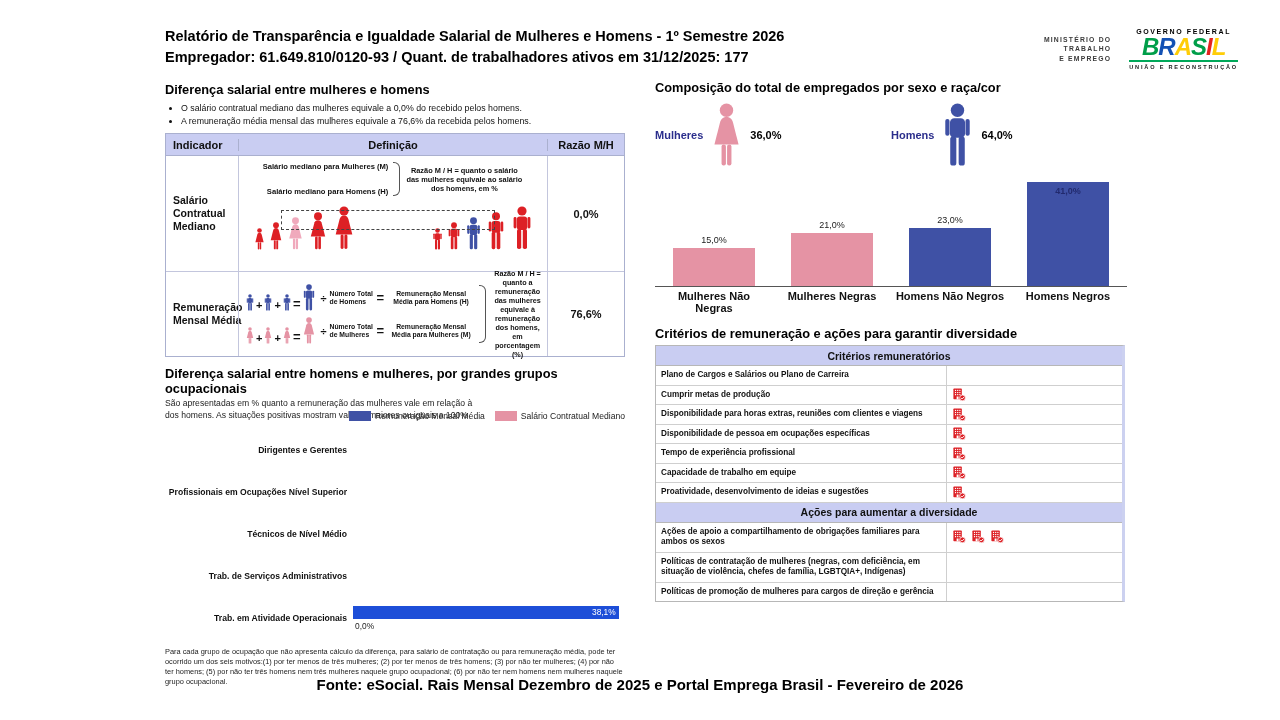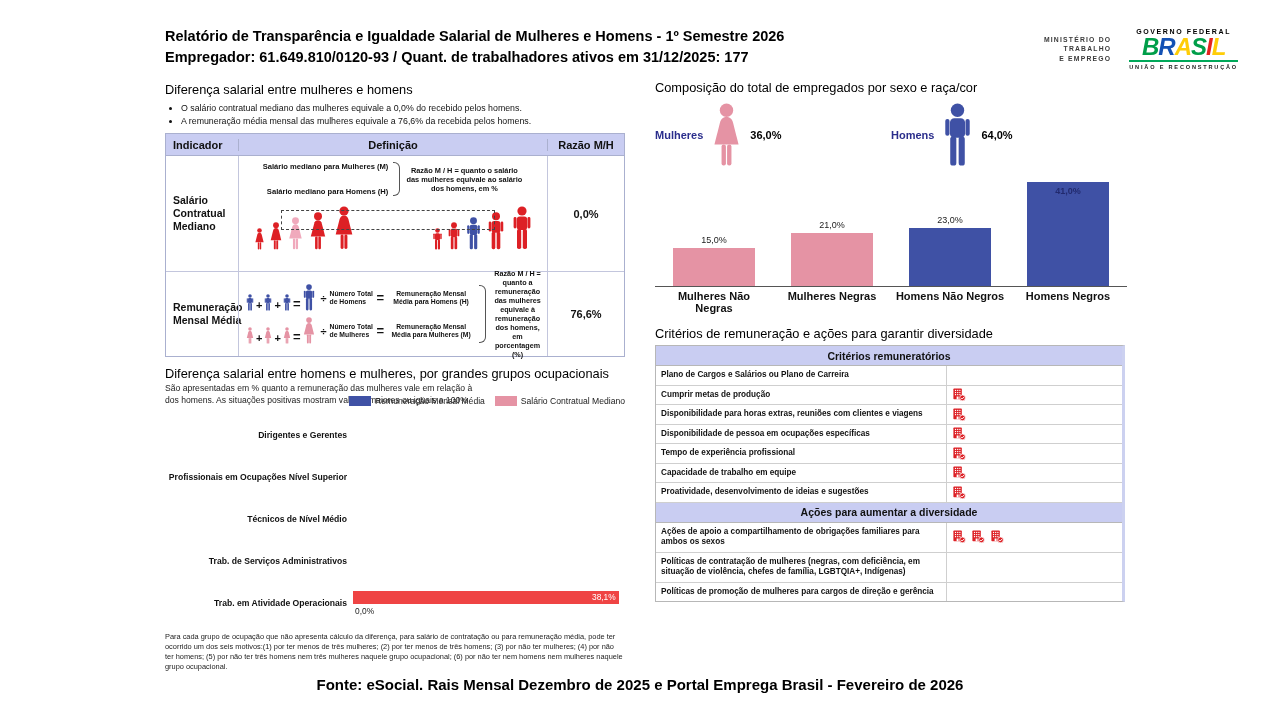--- a/index.html
+++ b/index.html
@@ -12,21 +12,21 @@
   .logos { position:absolute; right:42px; top:28px; display:flex; align-items:center; gap:18px; }
   .ministry { text-align:right; font-size:6.8px; font-weight:bold; letter-spacing:1.2px; color:#3a3a3a; line-height:9.5px; }
   .gov { text-align:center; }
   .gov .gov-top { font-size:7px; font-weight:800; letter-spacing:1.6px; color:#000; }
   .gov .brasil { font-size:24px; font-weight:900; font-style:italic; letter-spacing:-1px; line-height:24px; }
   .gov .gov-bottom { font-size:5.6px; font-weight:bold; letter-spacing:1.8px; color:#222; border-top:2.5px solid #00a859; padding-top:1.5px; margin-top:1px; }
 
   
   .col-left  { position:absolute; left:165px; top:82px;  width:460px; }
   .col-right { position:absolute; left:655px; top:80px; width:472px; }
-  h2.sec { font-size:12.8px; font-weight:normal; color:#000; }
+  h2.sec { font-size:12.8px; font-weight:bold; color:#000; }
 
   
   ul.bullets { margin:5px 0 0 16px; }
   ul.bullets li { font-size:8.8px; line-height:13px; color:#111; }
 
   
   .def-table { margin-top:5px; border:1px solid #aab0cf; width:460px; }
   .dt-head { display:flex; background:#c9cdf2; border-bottom:1px solid #aab0cf; height:22px; align-items:center; font-weight:bold; font-size:11px; }
   .dt-row { display:flex; border-bottom:1px solid #c3c6dd; }
   .dt-row:last-child { border-bottom:none; }
@@ -351,21 +351,21 @@
             <div class="occ-label">Técnicos de Nível Médio</div>
             <div class="occ-plot"></div>
           </div>
           <div class="occ-row">
             <div class="occ-label">Trab. de Serviços Administrativos</div>
             <div class="occ-plot"></div>
           </div>
           <div class="occ-row">
             <div class="occ-label">Trab. em Atividade Operacionais</div>
             <div class="occ-plot">
-              <div class="occ-bar" style="width: 97.6923%; background: #ef4444; padding-left: 28px;">
+              <div class="occ-bar" style="width: 97.6923%; background: #1d4ed8; padding-left: 28px;">
                 <span class="v">38,1%</span>
               </div>
               <div class="occ-zero">0,0%</div>
             </div>
           </div>
         </div>
       <div class="footnote">Para cada grupo de ocupação que não apresenta cálculo da diferença, para salário de contratação ou para remuneração média, pode ter ocorrido um dos seis motivos:(1) por ter menos de três mulheres; (2) por ter menos de três homens; (3) por não ter mulheres; (4) por não ter homens; (5) por não ter três homens nem três mulheres naquele grupo ocupacional; (6) por não ter nem homens nem mulheres naquele grupo ocupacional.</div>
     </div>
   </div>
 

